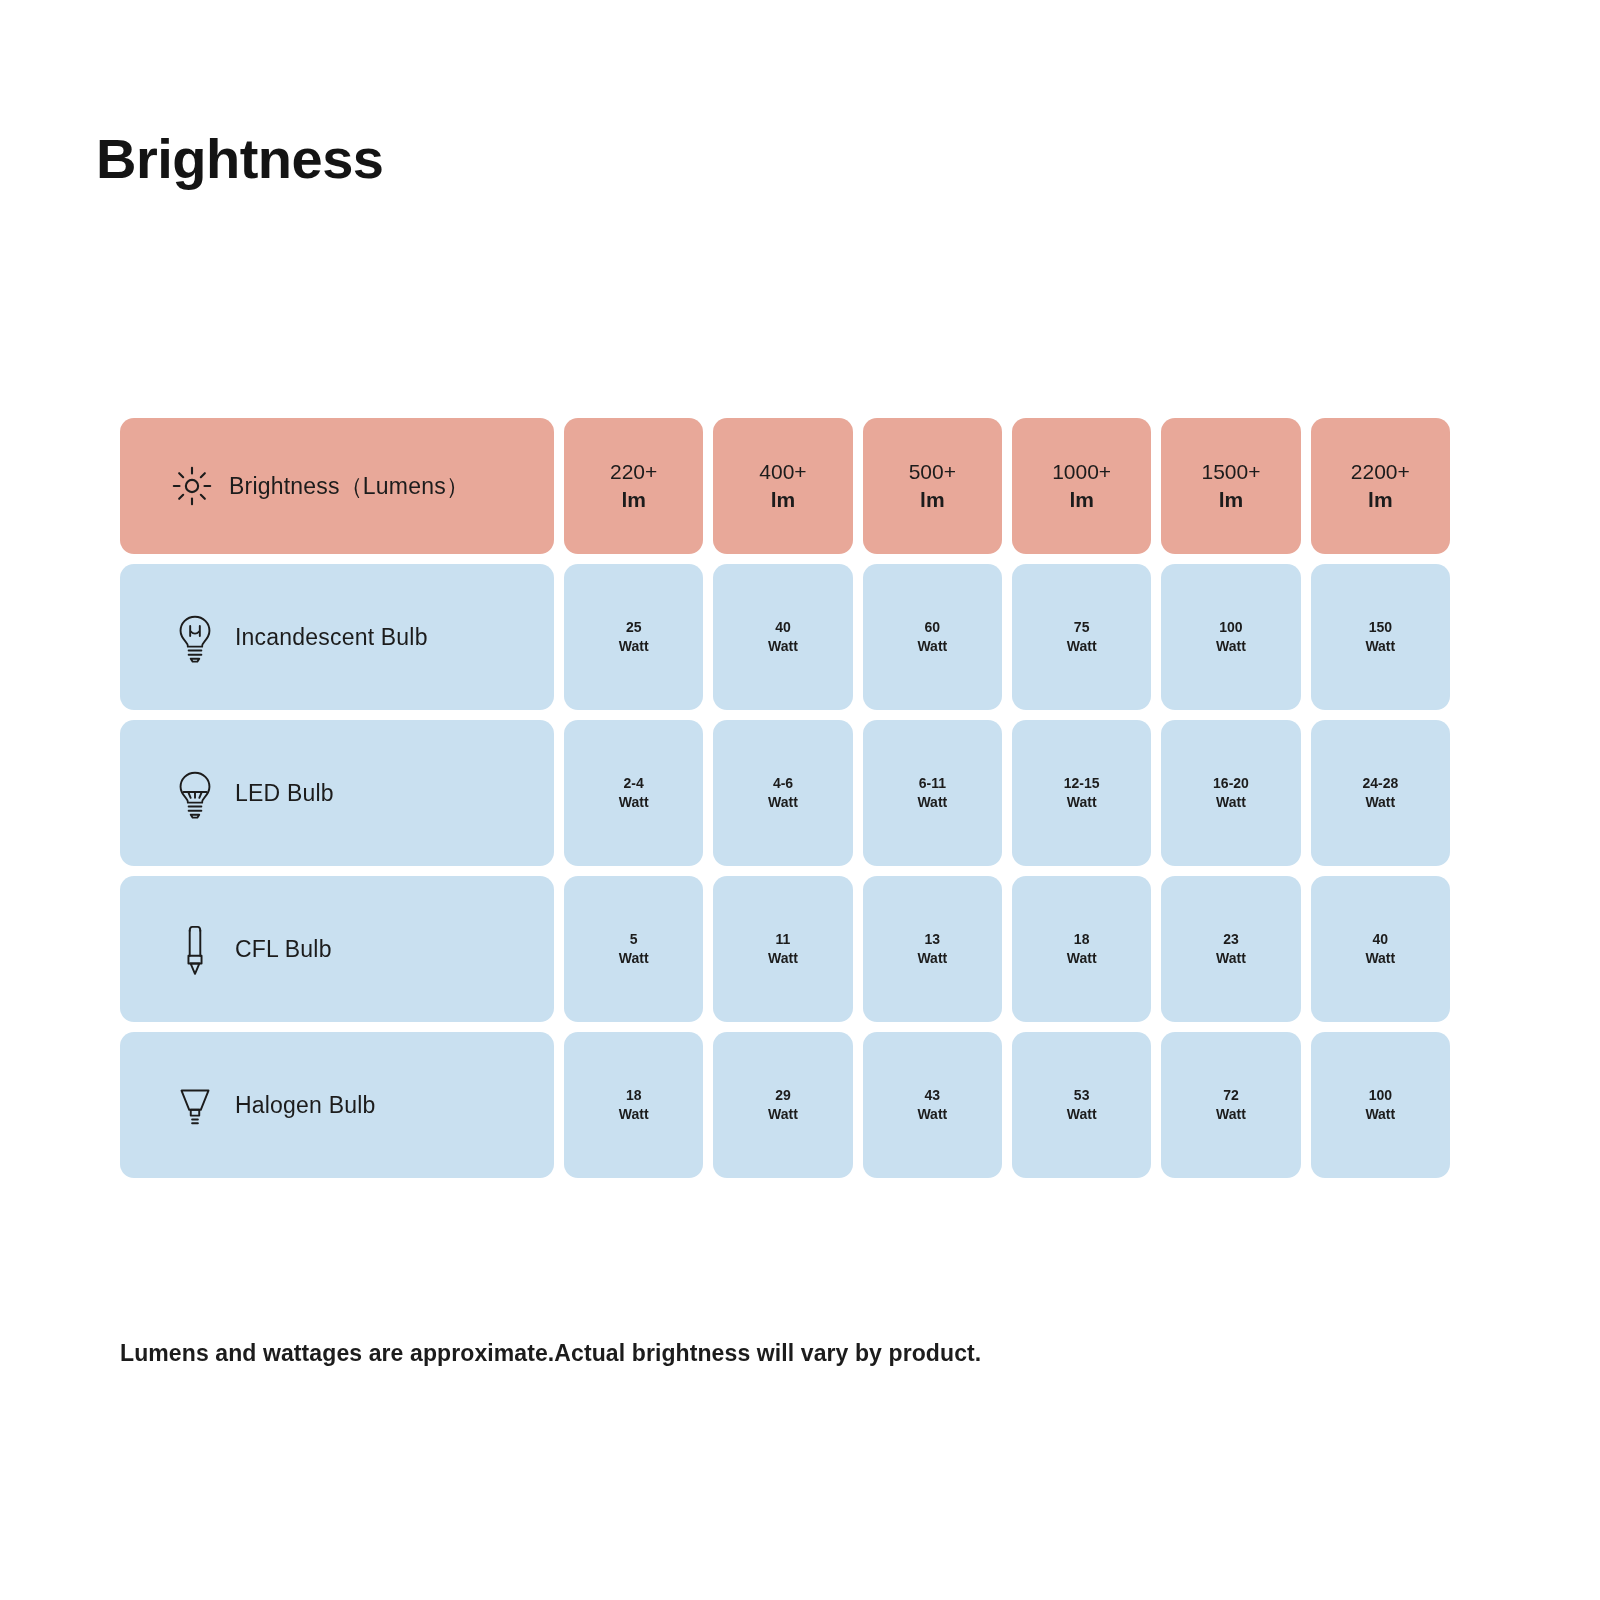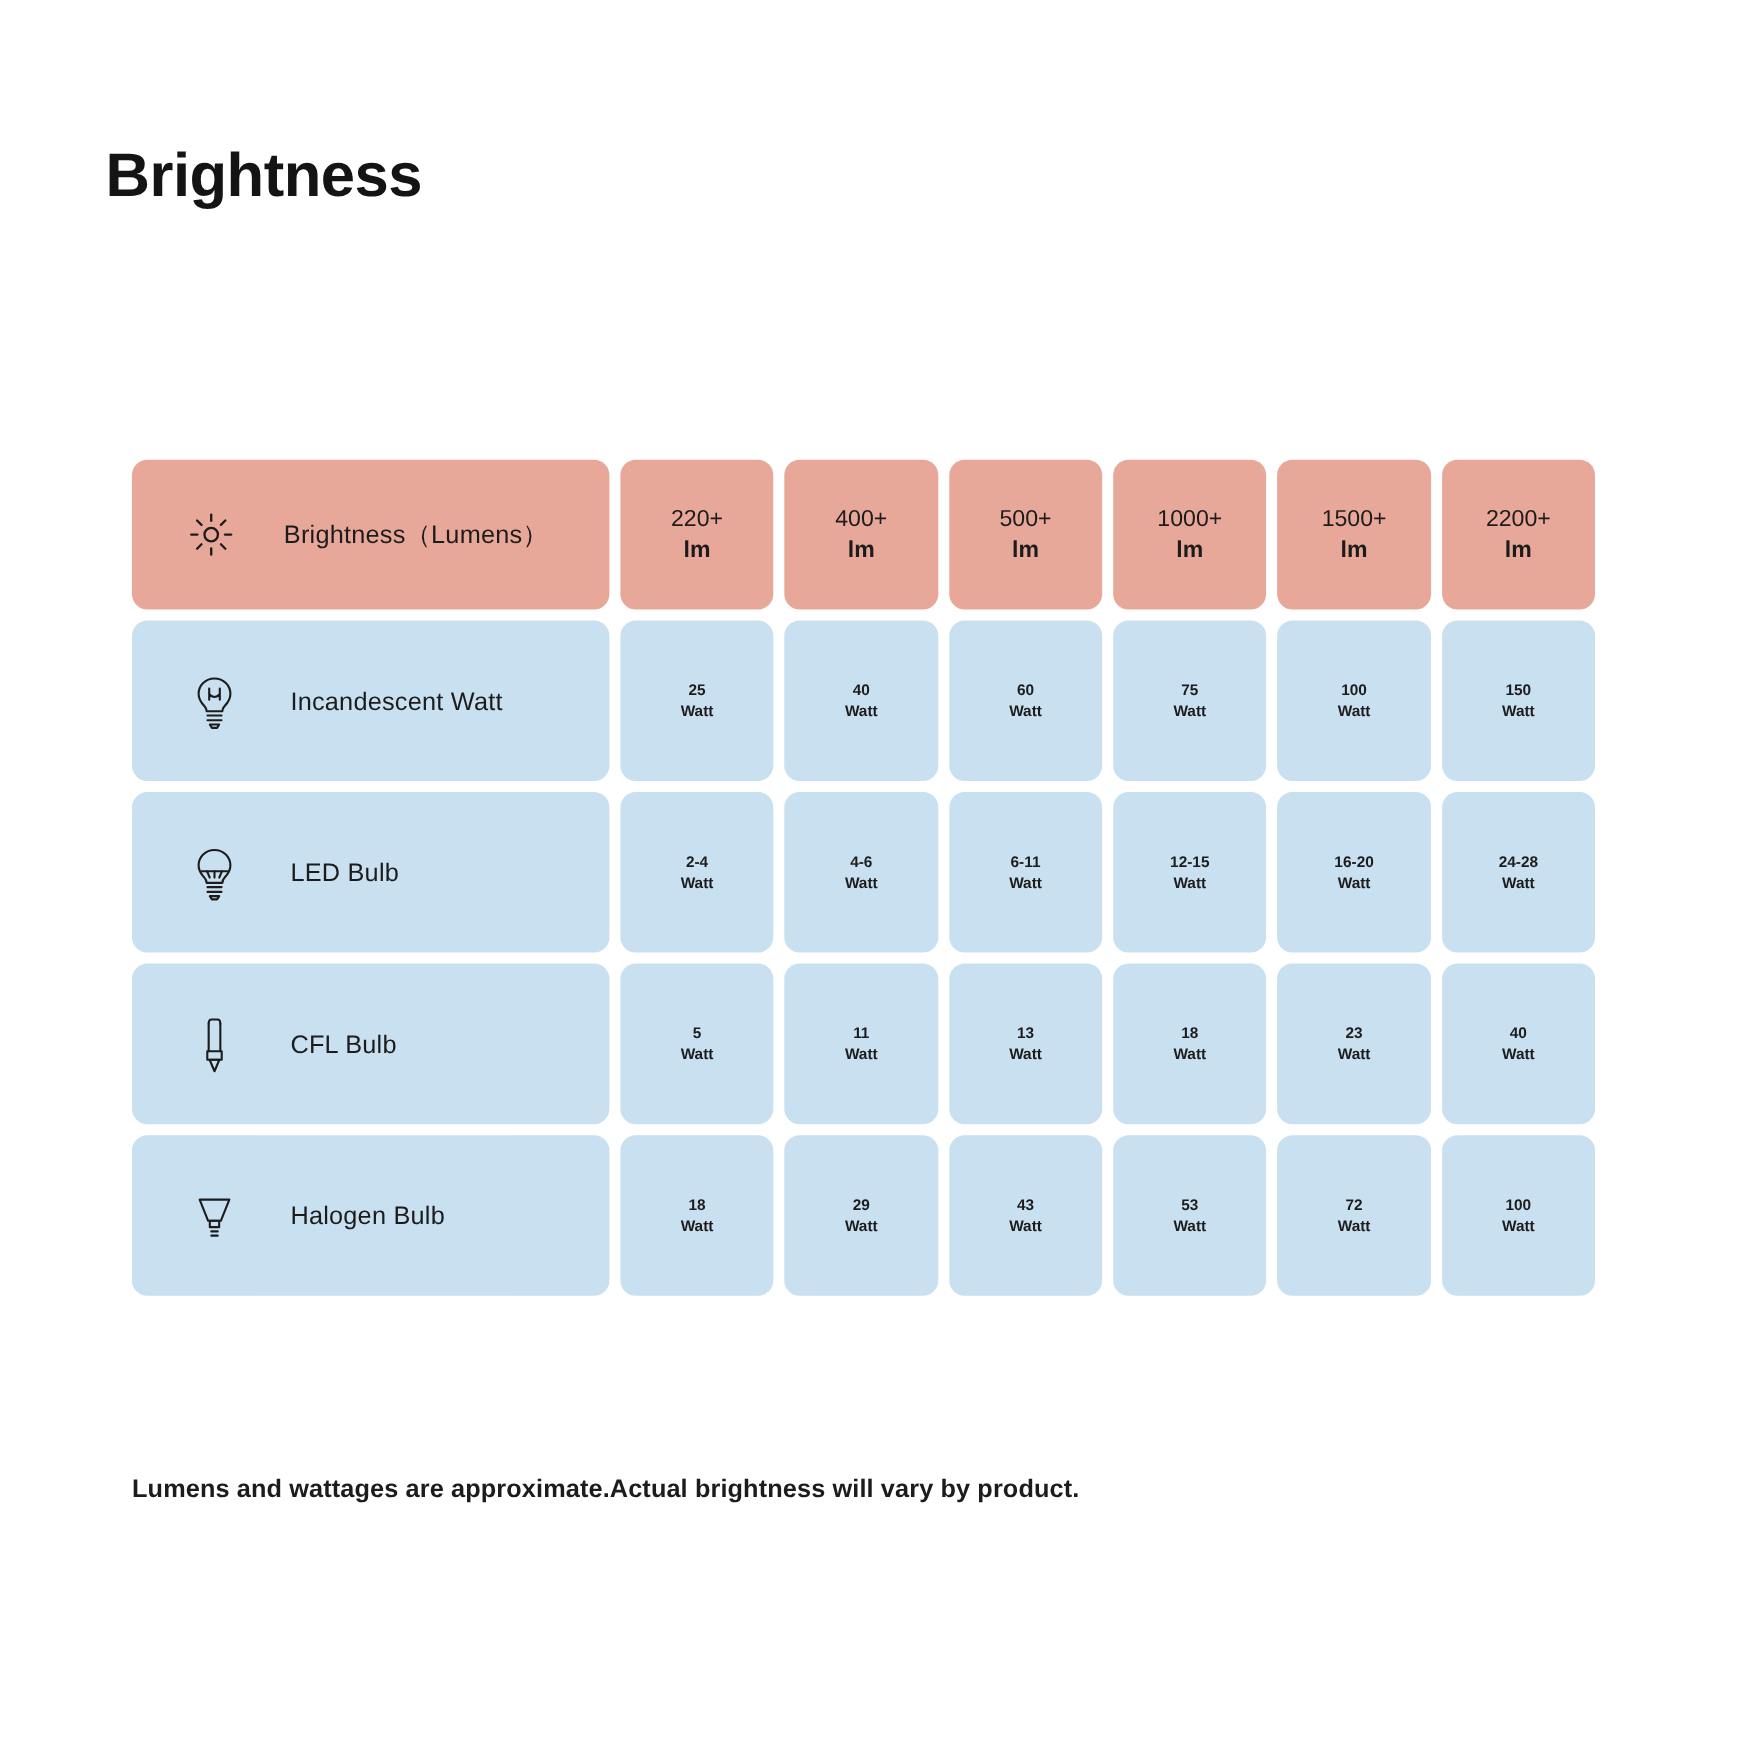--- a/index.html
+++ b/index.html
@@ -82,21 +82,21 @@
   }
   .row-icon {
     width: 54px;
     height: 58px;
     flex: 0 0 54px;
     display: flex;
     align-items: center;
     justify-content: center;
   }
   .label-text {
-    margin-left: 42px;
+    margin-left: 13px;
     font-size: 23px;
     font-weight: normal;
     color: #1c1c1c;
     letter-spacing: 0.2px;
   }
   .header-row .label-text {
     font-size: 23px;
   }
   .cell-line1 {
     font-size: 21px;
@@ -186,21 +186,21 @@
         <span class="row-icon">
           <svg viewBox="0 0 54 58" width="52" height="56" aria-hidden="true">
             <g stroke="#1c1c1c" stroke-width="2" fill="none" stroke-linecap="round" stroke-linejoin="round">
               <path d="M27 8 C18.4 8 12 14.6 12 22.6 C12 28 15 31.4 17.4 34 C18.9 35.6 19.6 37 19.6 39 L34.4 39 C34.4 37 35.1 35.6 36.6 34 C39 31.4 42 28 42 22.6 C42 14.6 35.6 8 27 8 Z"></path>
               <path d="M22 17.5 L22 28 M32 17.5 L32 28 M22 22.5 C23.6 24.5 25.2 25.5 27 25.5 C28.8 25.5 30.4 24.5 32 22.5"></path>
               <path d="M20.4 43 L33.6 43 M20.4 47.5 L33.6 47.5"></path>
               <path d="M22.6 51.5 L31.4 51.5 L29.4 54.6 L24.6 54.6 Z"></path>
             </g>
           </svg>
         </span>
-        <span class="label-text">Incandescent Watt</span>
+        <span class="label-text">Incandescent Bulb</span>
       </div>
       <div class="value-cell">
         <span class="cell-line1">25</span>
         <span class="cell-line2">Watt</span>
       </div>
       <div class="value-cell">
         <span class="cell-line1">40</span>
         <span class="cell-line2">Watt</span>
       </div>
       <div class="value-cell">

